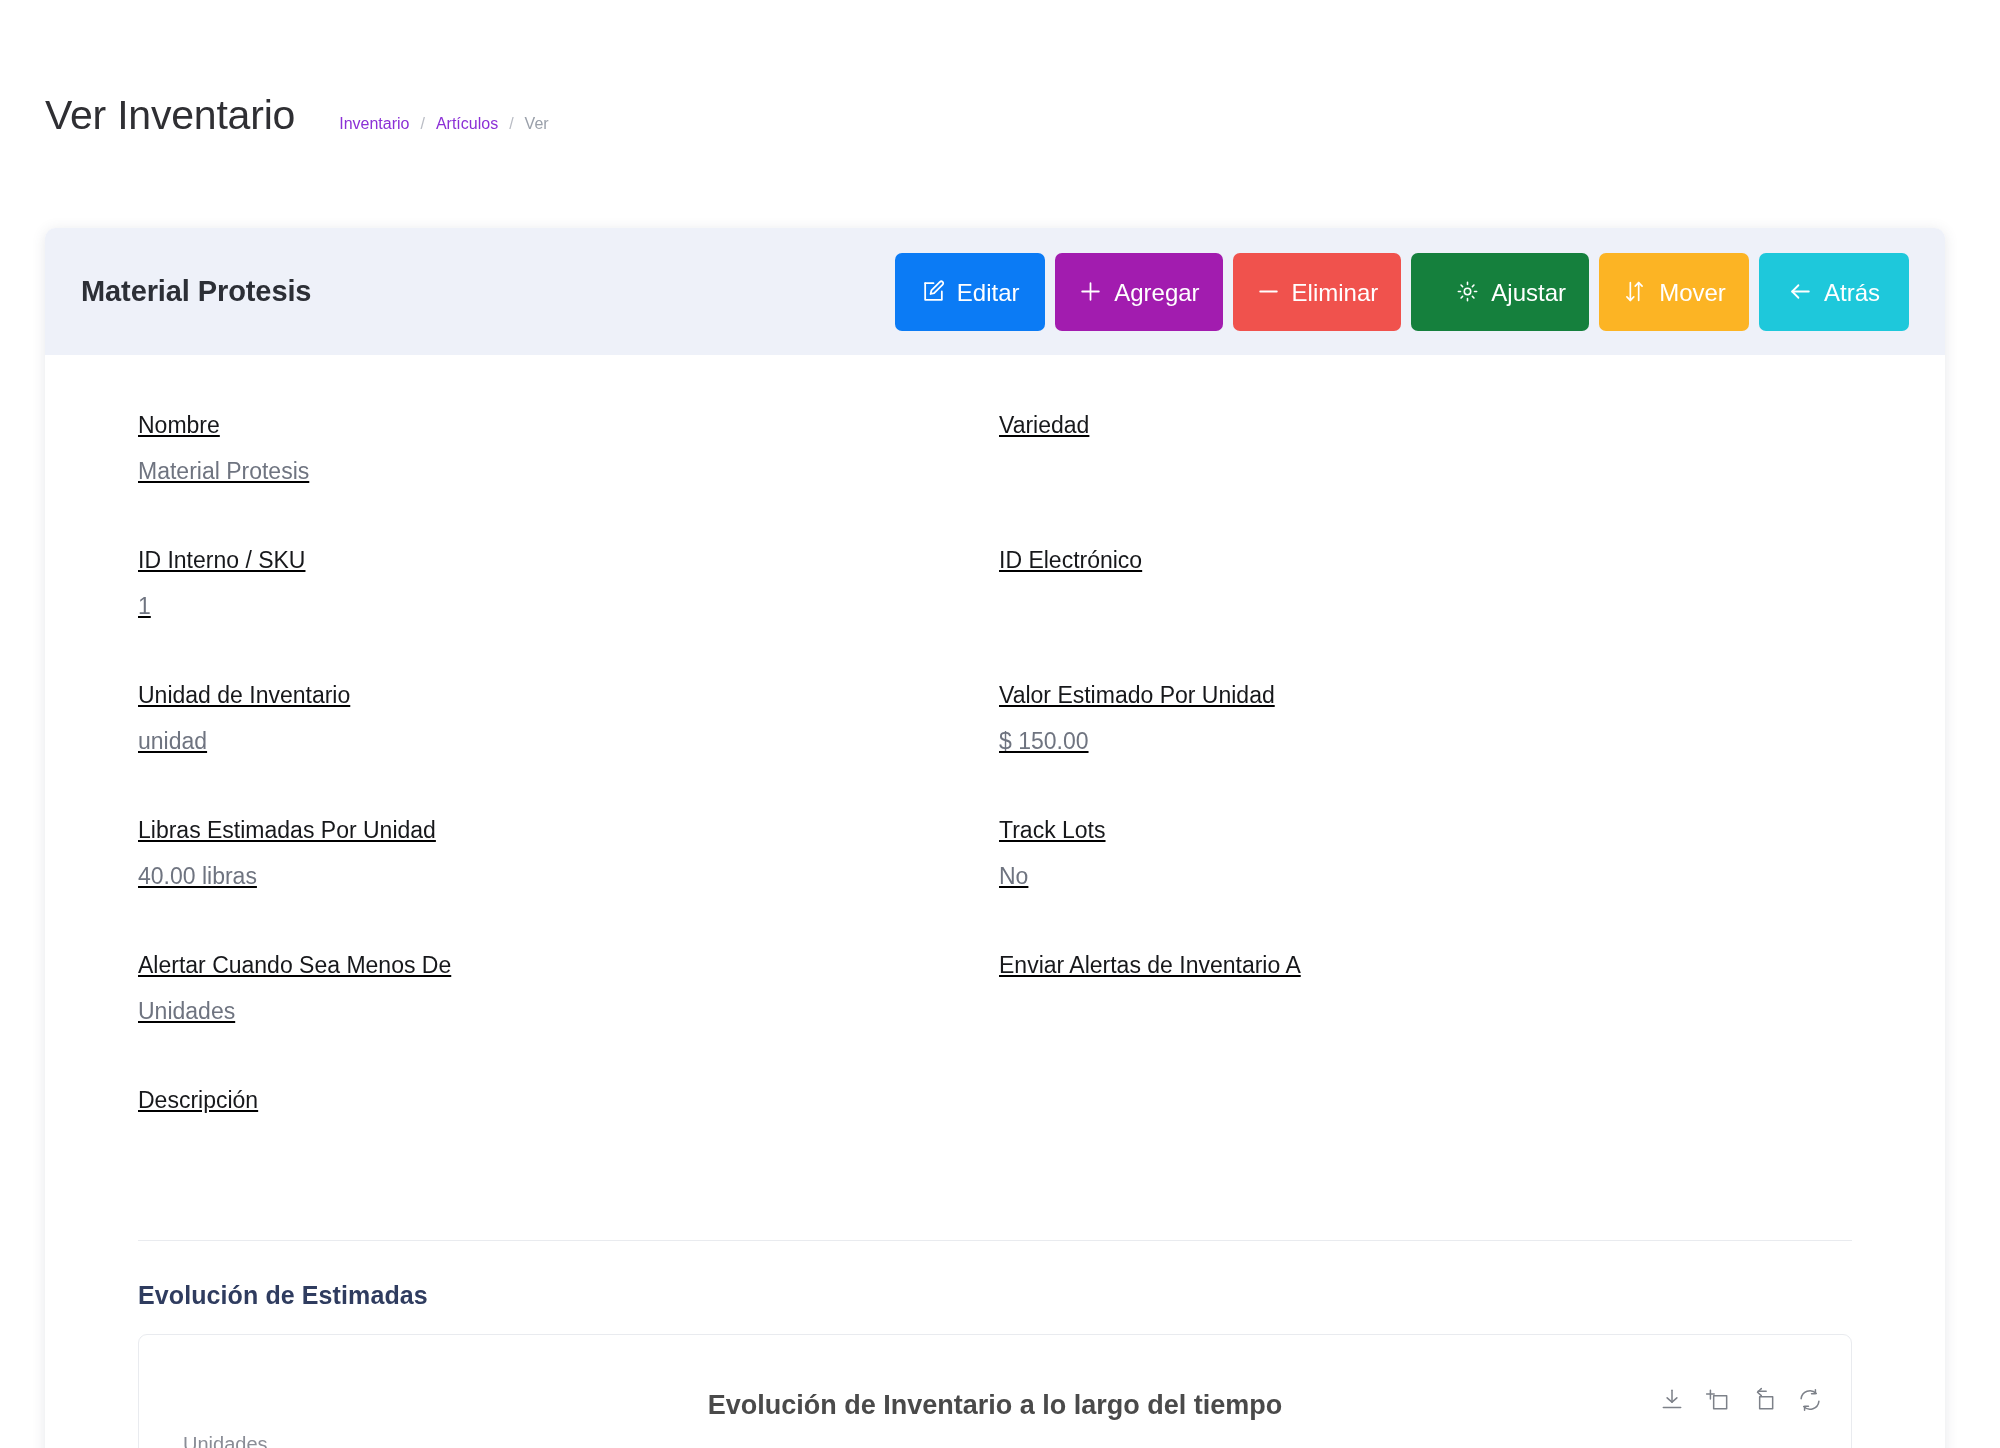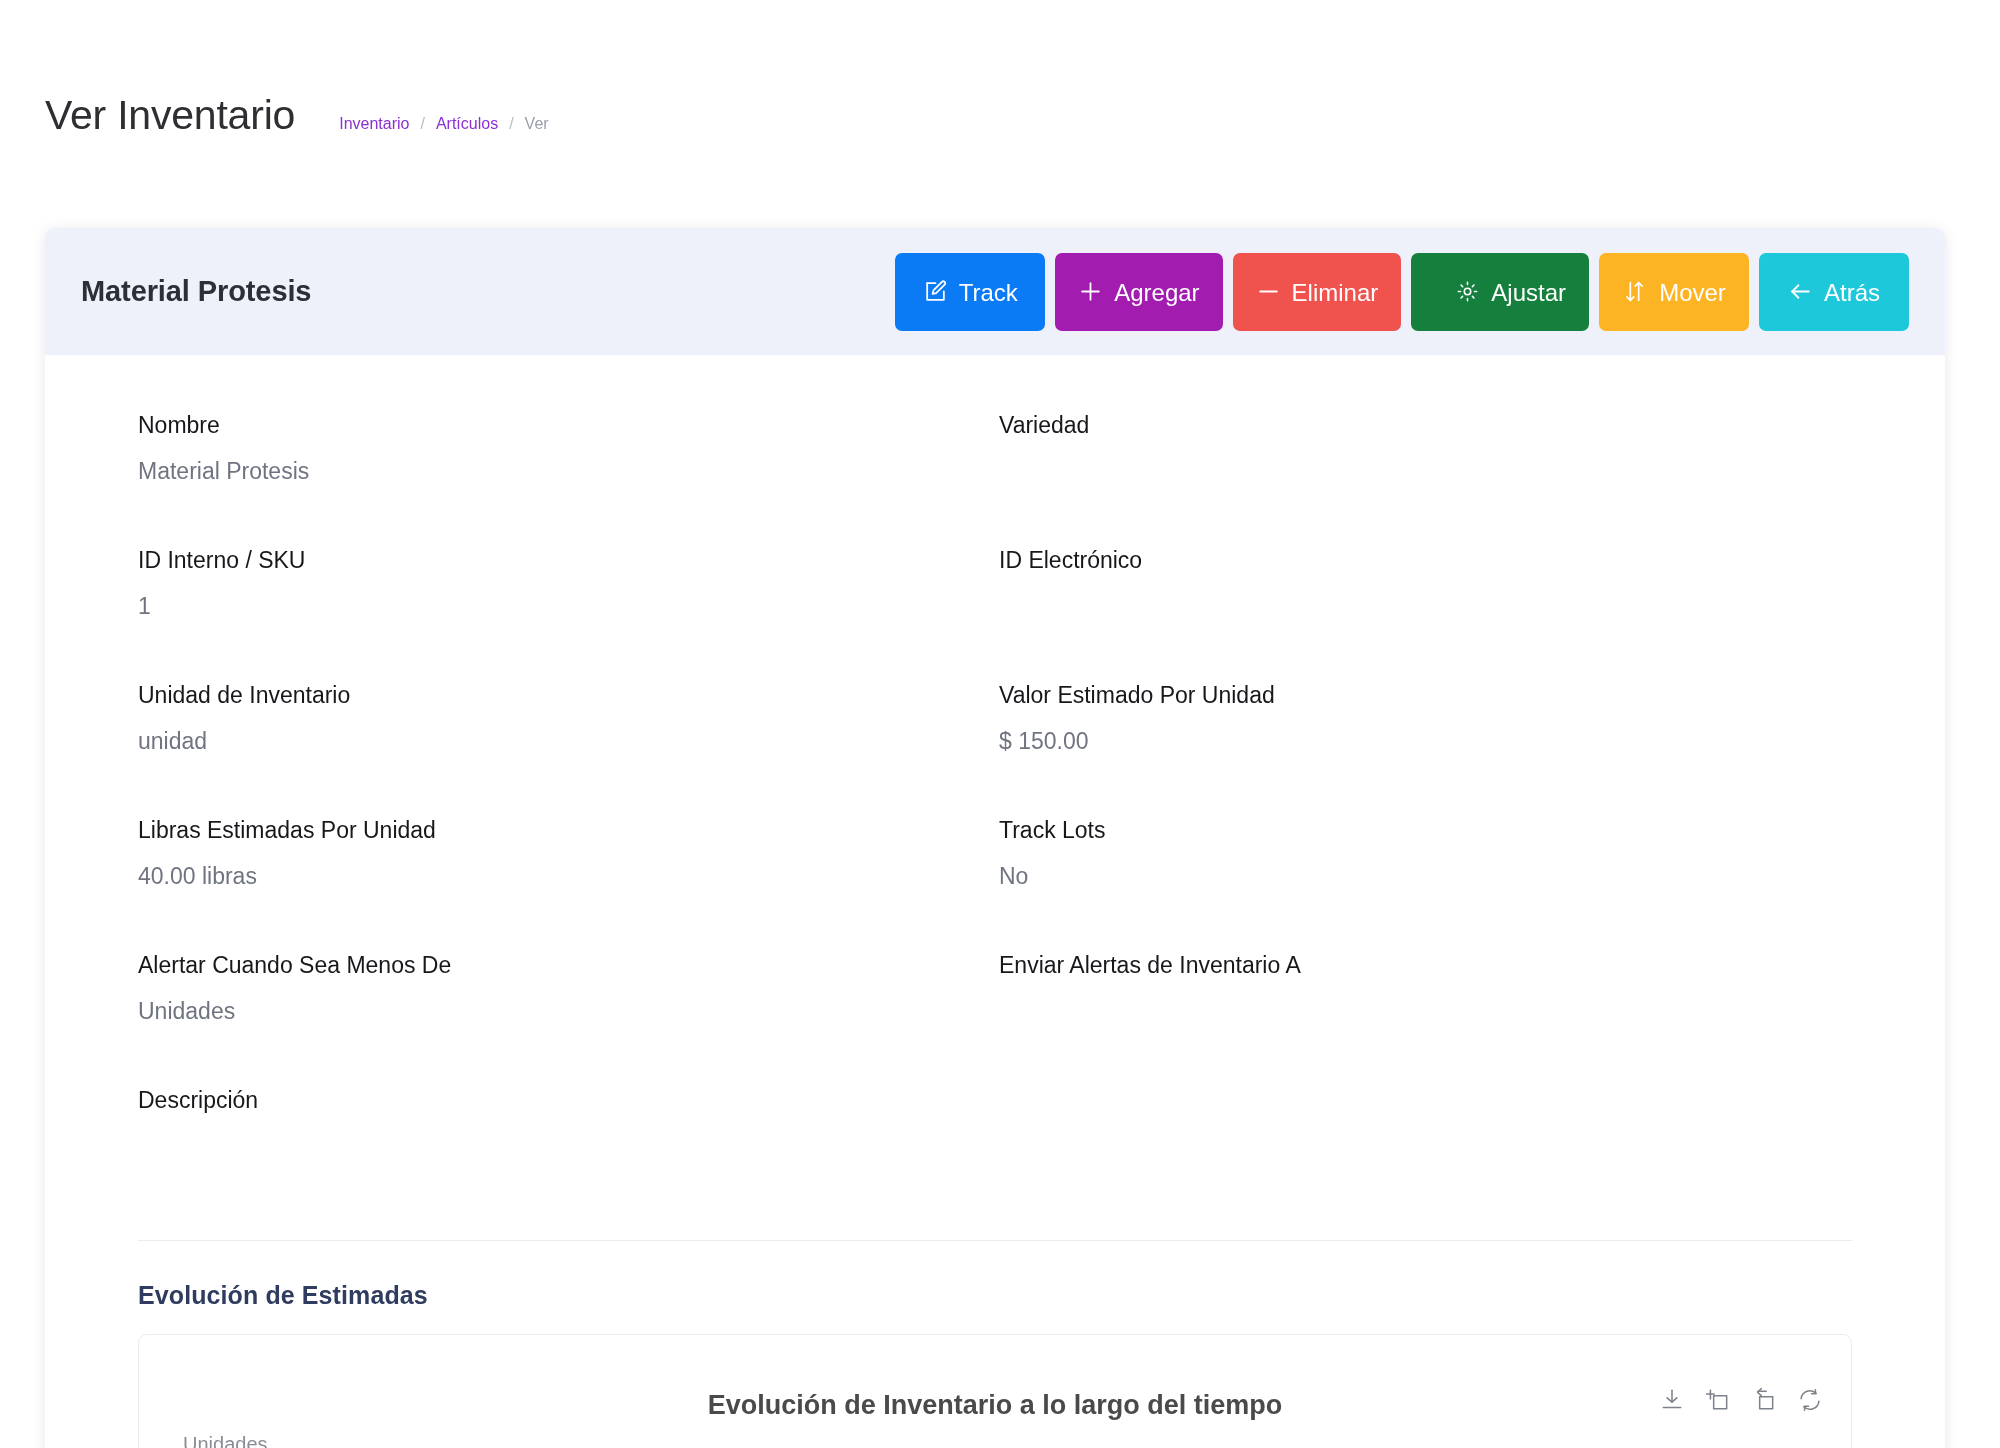--- a/index.html
+++ b/index.html
@@ -115,20 +115,21 @@
   
   .card-body {
     padding: 57px 93px 0 93px;
     background: #ffffff;
   }
 
   .fgrid {
     display: grid;
     grid-template-columns: 1fr 1fr;
     column-gap: 8px;
+    text-decoration: underline;
   }
 
   .field {
     margin-bottom: 40px;
     min-height: 95px;
   }
   .field .flabel {
     font-size: 23px;
     color: #17181b;
     line-height: 1.18;
@@ -213,21 +214,21 @@
       <div class="toolbar">
 
         <button class="tbtn blue">
           <span>
             <svg width="25" height="25" viewBox="0 0 24 24" fill="none" stroke="#ffffff" stroke-width="1.7" stroke-linecap="round" stroke-linejoin="round">
               <path d="M4 4h8"></path>
                 <path d="M4 4v16h16v-8"></path>
               <path d="M18.2 2.8a1.8 1.8 0 0 1 2.6 2.6L12.6 13.6l-3.4.8.8-3.4z"></path>
             </svg>
           </span>
-          <span class="lbl">Track</span>
+          <span class="lbl">Editar</span>
         </button>
 
         <button class="tbtn green">
           <span>
             <svg width="25" height="25" viewBox="0 0 24 24" fill="none" stroke="#ffffff" stroke-width="1.7" stroke-linecap="round">
               <path d="M12 4v16M4 12h16"></path>
             </svg>
           </span>
           <span class="lbl">Agregar</span>
         </button>

